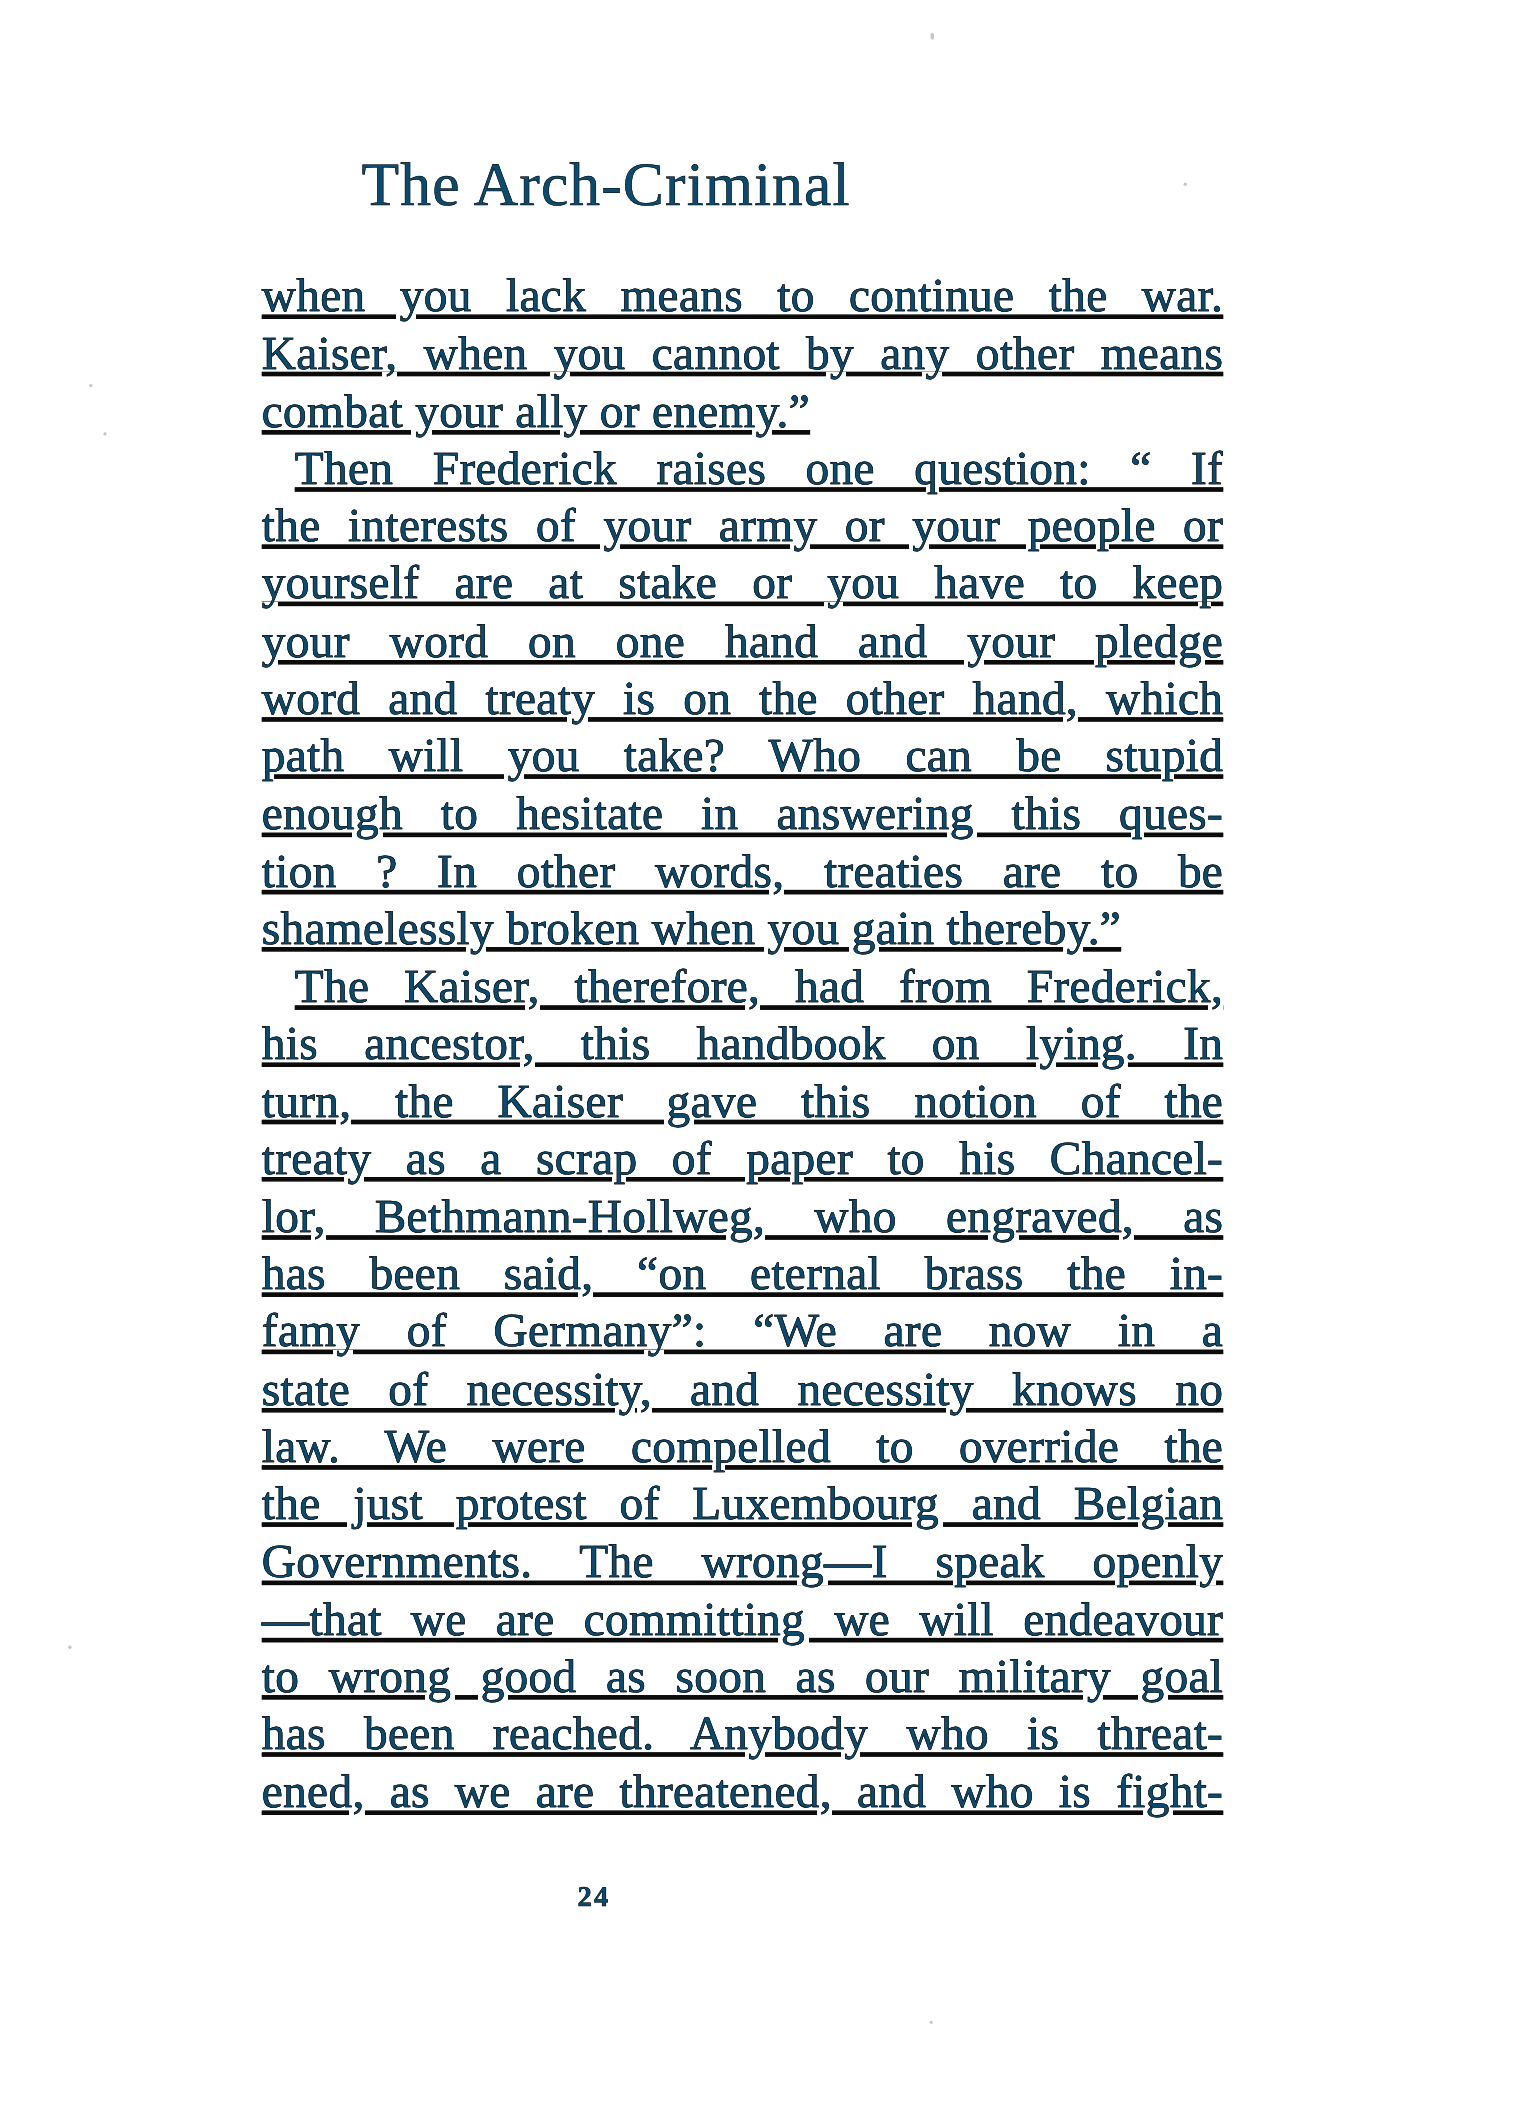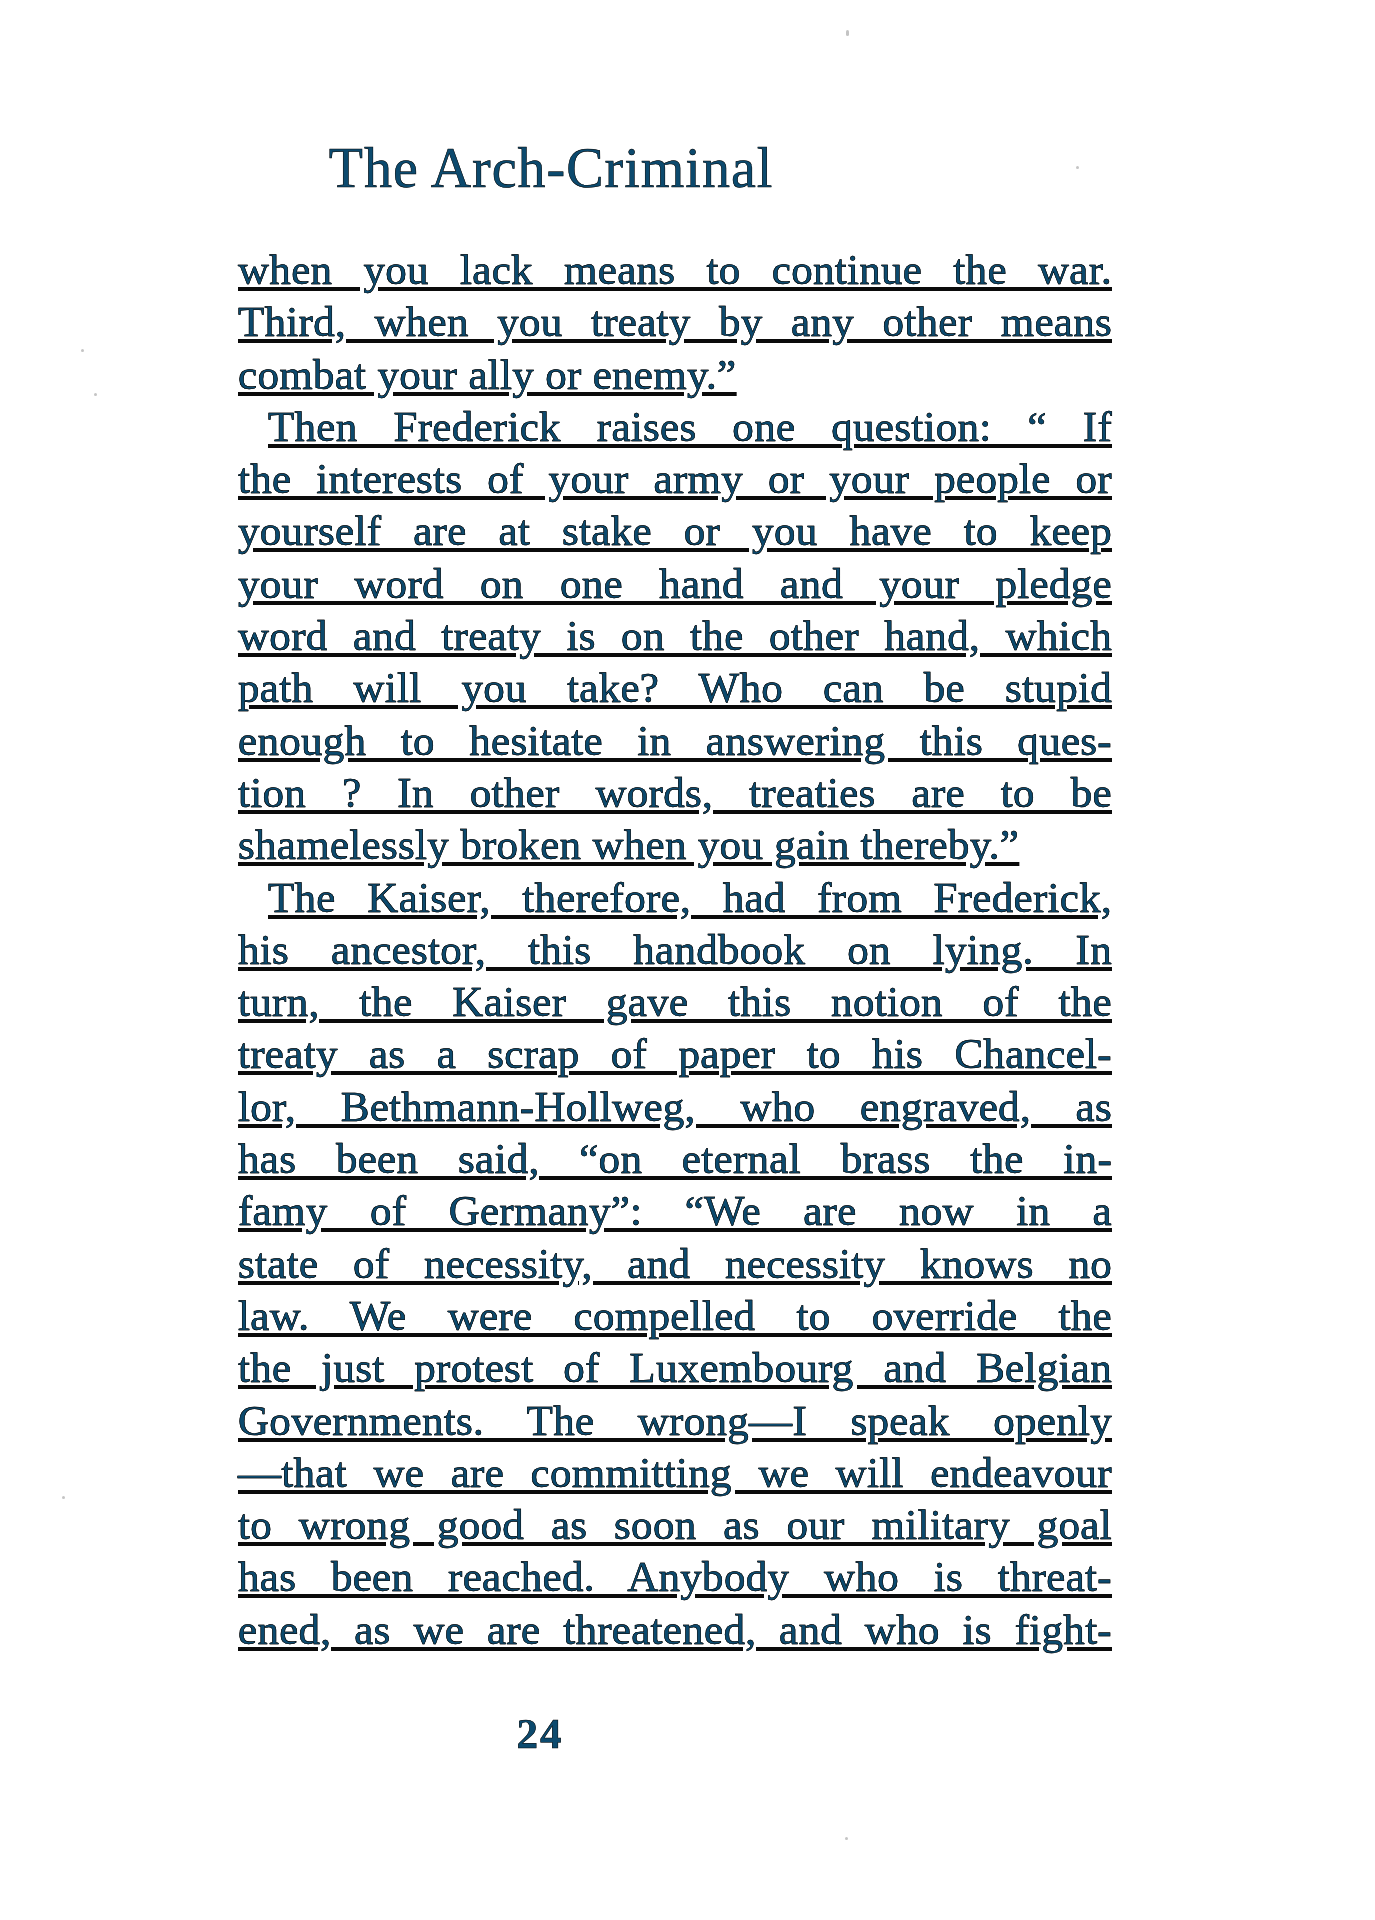--- a/index.html
+++ b/index.html
@@ -50,21 +50,21 @@
     text-align-last: left;
   }
   .text-block p.line.indent {
     text-indent: 30px;
   }
   .folio {
     position: absolute;
     top: 1712px;
     left: 540px;
     transform: translateX(-50%);
-    font-size: 43px;
+    font-size: 26px;
     font-weight: bold;
     line-height: 1;
     letter-spacing: 2px;
   }
   .speck {
     position: absolute;
     background: #8a8a8a;
     border-radius: 50%;
     opacity: 0.5;
   }
@@ -77,21 +77,21 @@
 </style>
 </head>
 <body>
 
 <div class="page">
 
   <div class="running-head">The Arch-Criminal</div>
 
   <div class="text-block">
     <p class="line">when you lack means to continue the war.</p>
-      <p class="line">Third, when you treaty by any other means</p>
+      <p class="line">Kaiser, when you cannot by any other means</p>
       <p class="line no-justify">combat your ally or enemy.”</p>
       <p class="line indent">Then Frederick raises one question: “ If</p>
       <p class="line">the interests of your army or your people or</p>
       <p class="line">yourself are at stake or you have to keep</p>
       <p class="line">your word on one hand and your pledge</p>
       <p class="line">word and treaty is on the other hand, which</p>
       <p class="line">path will you take? Who can be stupid</p>
       <p class="line">enough to hesitate in answering this ques-</p>
       <p class="line">tion ? In other words, treaties are to be</p>
       <p class="line no-justify">shamelessly broken when you gain thereby.”</p>

